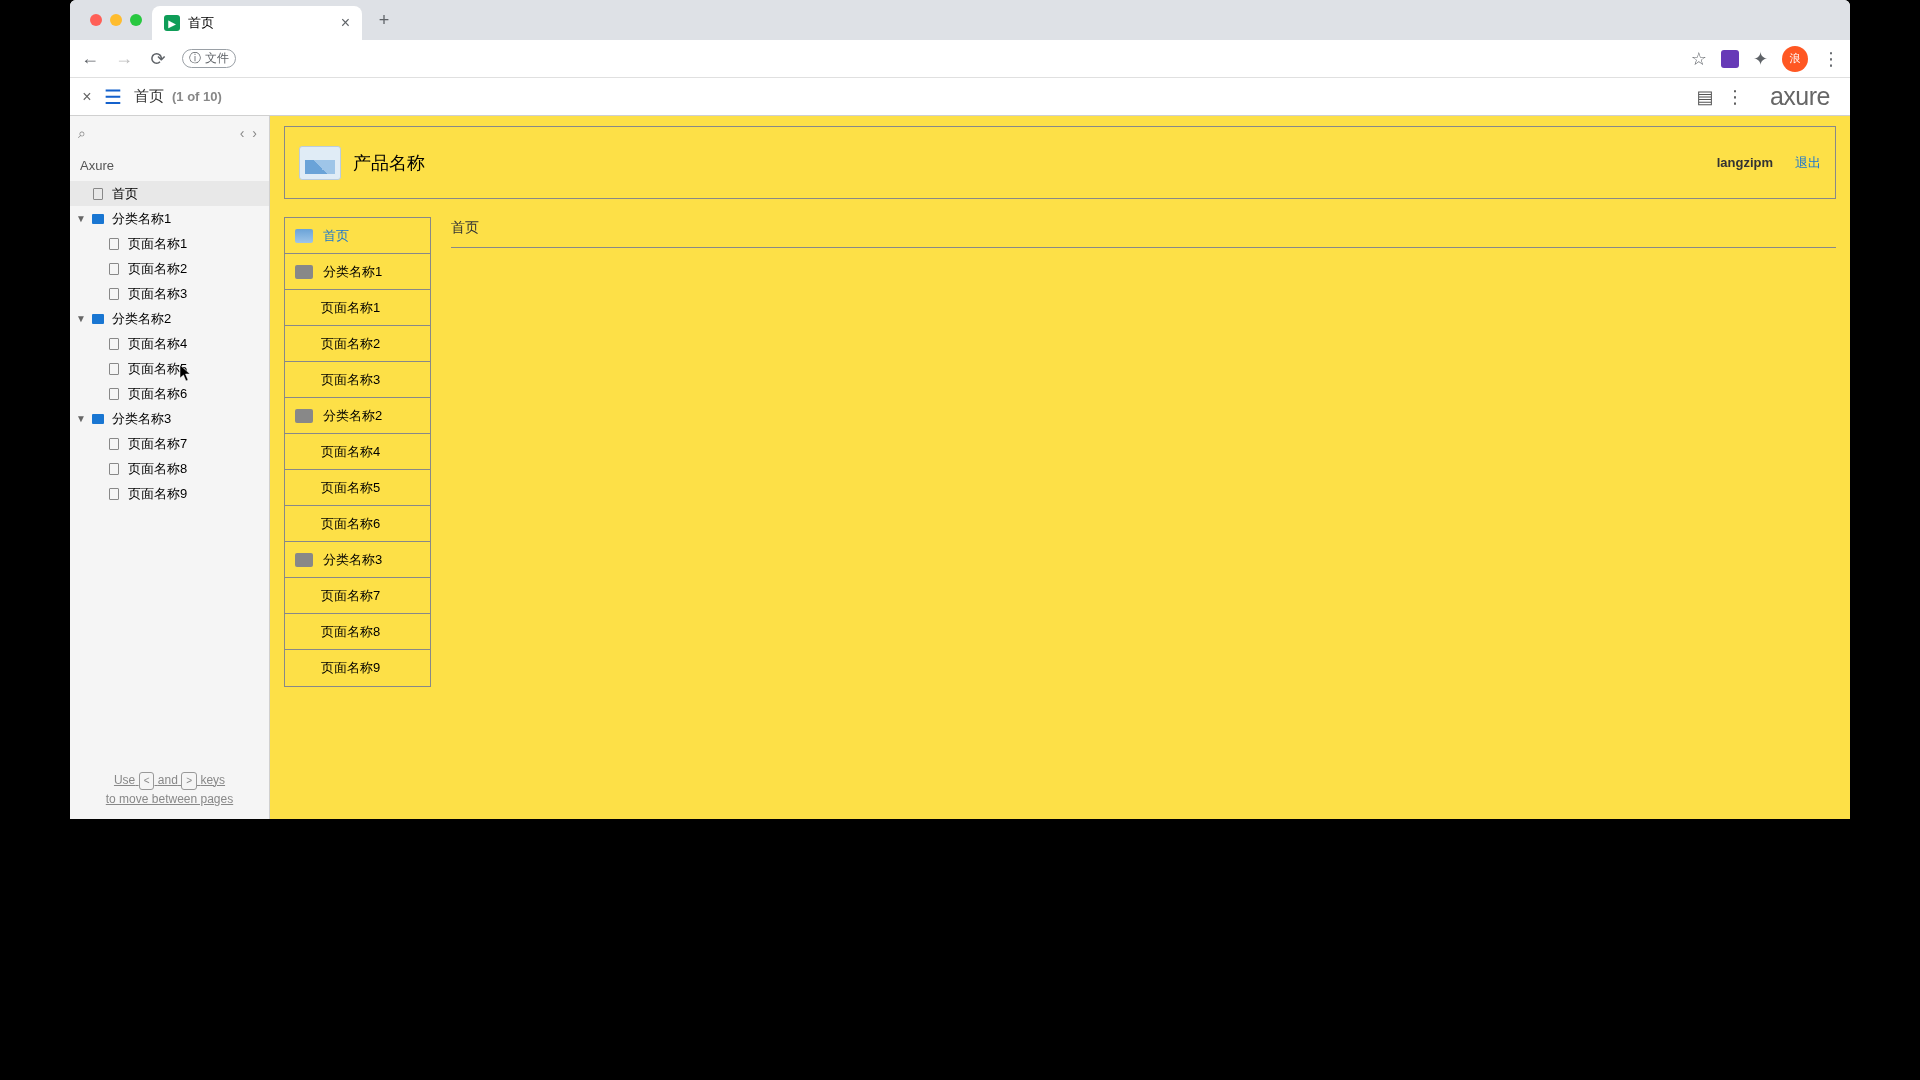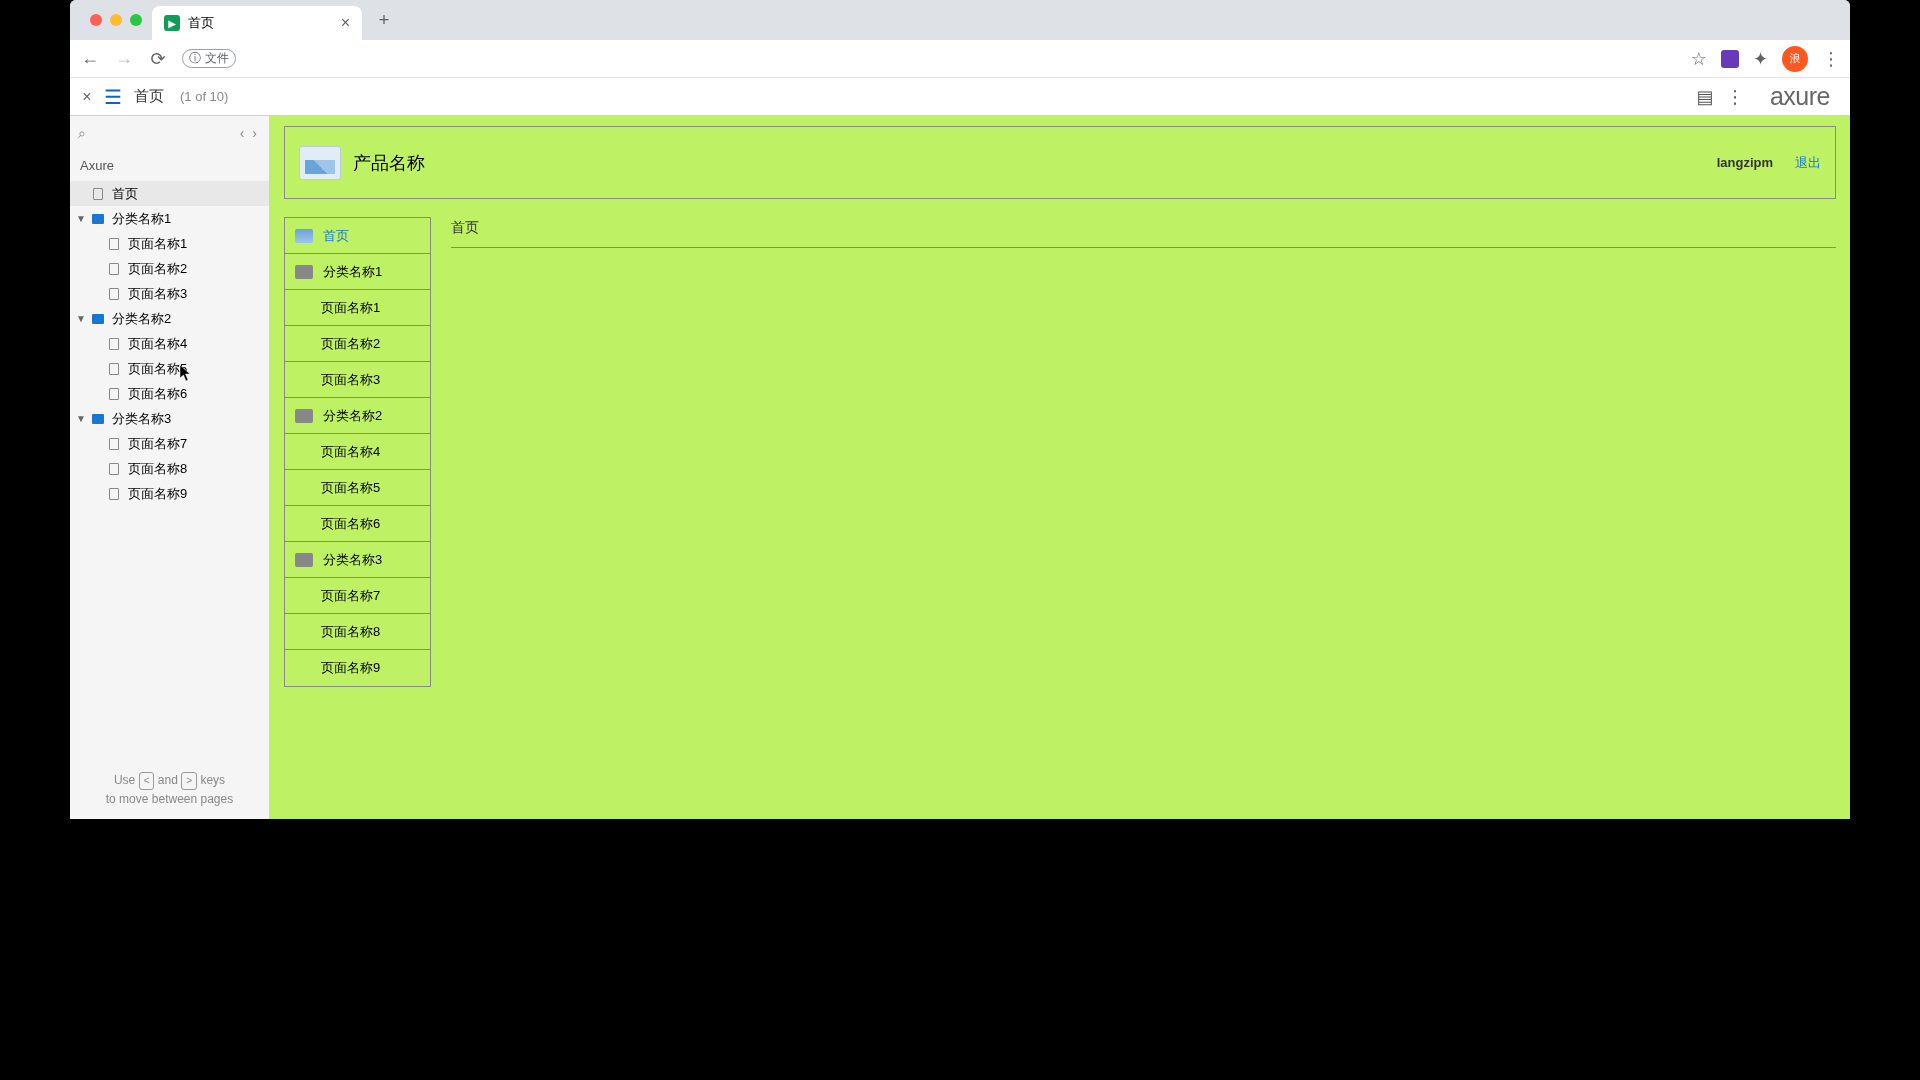--- a/index.html
+++ b/index.html
@@ -28,45 +28,45 @@
 .star { color:#5f6368; font-size:18px; }
 .ext1 { width:18px; height:18px; background:#673ab7; border-radius:3px; }
 .ext2 { color:#5f6368; font-size:18px; }
 .avatar { width:26px; height:26px; border-radius:50%; background:#ff5722; color:#fff; display:flex; align-items:center; justify-content:center; font-size:11px; }
 .kebab { color:#5f6368; font-size:18px; }
 
 .axbar { height: 38px; display:flex; align-items:center; border-bottom: 1px solid #d0d0d0; }
 .axbar .close { width:34px; text-align:center; color:#666; font-size:16px; cursor:pointer; }
 .axbar .menu { width:30px; color:#1461cc; font-size:20px; cursor:pointer; }
 .axbar .pname { font-size:15px; color:#333; }
-.axbar .pcount { margin-left: 16px; color:#888; }
+.axbar .pcount { margin-left: 8px; color:#888;font-weight:bold; }
 .axbar .spacer { flex:1; }
 .axbar .icon { width:30px; text-align:center; color:#555; font-size:18px; cursor:pointer; }
 .axlogo { font-family: Arial; font-size:25px; color:#666; padding:0 20px; letter-spacing:-0.5px; }
 
 .workspace { flex:1; display:flex; min-height:0; }
 
 .sidebar { width:200px; background:#f5f5f5; border-right:1px solid #d0d0d0; display:flex; flex-direction:column; }
 .sidehead { height:34px; display:flex; align-items:center; padding:0 8px; }
 .sidehead .search { color:#888; font-size:14px; }
 .sidehead .sp { flex:1; }
 .chev { color:#888; font-size:14px; padding:0 4px; cursor:pointer; }
 .lbl-pages { padding: 8px 10px; color:#555; font-weight:500; }
 .tree { flex:1; overflow:auto; }
 .tnode { display:flex; align-items:center; height:25px; cursor:pointer; padding-left: 6px; }
 .tnode.active { background:#e8e8e8; }
 .tnode .caret { width:14px; color:#666; font-size:10px; }
 .tnode .fico { width:16px; margin-right:6px; display:flex; align-items:center; justify-content:center; }
 .folder-ic { width:12px; height:10px; background:#1976d2; border-radius:1px; }
 .page-ic { width:10px; height:12px; border:1px solid #888; border-radius:1px; }
 .tnode.lvl1 { padding-left: 22px; }
-.sidefoot { padding: 10px; color:#888; font-size:12px; text-align:center; line-height:1.6; }
+.sidefoot { padding: 10px; color:#888; font-size:12px; text-align:center; line-height:1.6;text-decoration:underline; }
 .keycap { border:1px solid #999; border-radius:3px; padding:0 4px; font-size:10px; display:inline-block; }
 
-.canvas { flex:1; background:#bef264; padding:10px 14px; overflow:auto; position:relative; }
+.canvas { flex:1; background:#fde047; padding:10px 14px; overflow:auto; position:relative; }
 .prodhead { border:1px solid #888; height:73px; display:flex; align-items:center; padding:0 14px; gap:12px; }
 .logo-ph { width:42px; height:34px; background:#e0ecf6; border:1px solid #bcd; border-radius:3px; position:relative; }
 .logo-ph::after { content:""; position:absolute; left:5px; bottom:5px; right:5px; height:14px; background:linear-gradient(45deg,#6aa3d8 50%, #9ec5e8 50%); }
 .prodtitle { font-size:18px; font-weight:500; }
 .prodhead .sp { flex:1; }
 .uname { font-weight:600; color:#333; }
 .logout { color:#1976d2; margin-left:10px; cursor:pointer; }
 
 .bodyrow { display:flex; gap:20px; margin-top:18px; }
 .menulist { border:1px solid #888; width:147px; }

